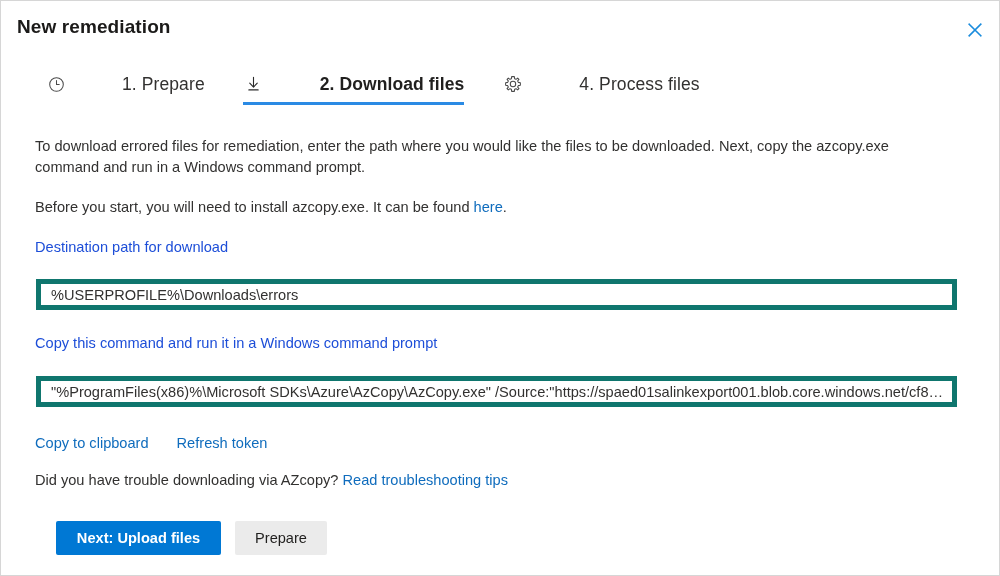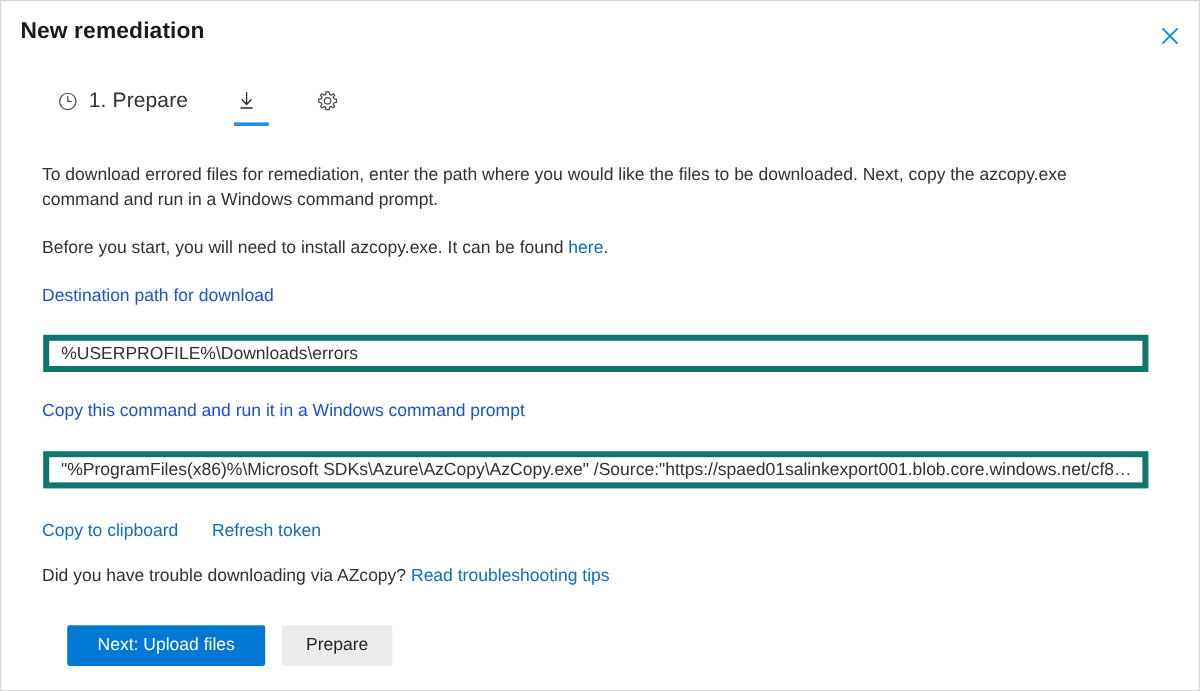--- a/index.html
+++ b/index.html
@@ -57,25 +57,27 @@
   
   .tabs {
     position: absolute;
     top: 70px;
     left: 44px;
     display: flex;
     align-items: flex-start;
   }
   .tab {
     display: flex;
+    align-items: center;
     position: relative;
     padding: 2px 0 10px 0;
     margin-right: 38px;
     cursor: pointer;
     white-space: nowrap;
+    gap: 48px;
   }
   .tab:last-child { margin-right: 0; }
   .tab .tab-icon {
     display: inline-flex;
     align-items: center;
     justify-content: center;
     width: 22px;
     height: 22px;
     margin-right: 7px;
     color: #4a4a4a;
@@ -178,21 +180,21 @@
     height: 34px;
     border: none;
     cursor: pointer;
     padding: 0 18px;
     border-radius: 2px;
     box-sizing: border-box;
   }
   .btn-primary {
     background: #0078d4;
     color: #ffffff;
-    font-weight: 400;
+    font-weight: 700;
     min-width: 165px;
   }
   .btn-secondary {
     background: #ebebeb;
     color: #201f1e;
     min-width: 92px;
     font-weight: 400;
   }
   .btn-row-spacer { width: 14px; }
 </style>
@@ -224,32 +226,34 @@
       <span class="tab-label">1. Prepare</span>
     </div>
 
     <div class="tab active">
       <span class="tab-icon">
         <svg width="17" height="18" viewBox="0 0 20 20" aria-hidden="true">
           <path d="M10 2 L10 13.2 M5.6 9 L10 13.6 L14.4 9" fill="none" stroke="currentColor" stroke-width="1.3" stroke-linecap="round" stroke-linejoin="round"></path>
           <path d="M4.6 17 L15.4 17" fill="none" stroke="currentColor" stroke-width="1.5" stroke-linecap="round"></path>
         </svg>
       </span>
+      <span class="tab-label">2. Download files</span>
     </div>
 
 
     <div class="tab">
       <span class="tab-icon">
         <svg width="18" height="18" viewBox="0 0 20 20" aria-hidden="true">
           <g fill="none" stroke="currentColor" stroke-width="1.15" stroke-linejoin="round">
             <circle cx="10" cy="10" r="3"></circle>
             <path d="M10 1.8 L11.5 1.8 L11.8 4.1 L13.4 4.8 L15.2 3.4 L16.6 4.8 L15.2 6.6 L15.9 8.2 L18.2 8.5 L18.2 11.5 L15.9 11.8 L15.2 13.4 L16.6 15.2 L15.2 16.6 L13.4 15.2 L11.8 15.9 L11.5 18.2 L8.5 18.2 L8.2 15.9 L6.6 15.2 L4.8 16.6 L3.4 15.2 L4.8 13.4 L4.1 11.8 L1.8 11.5 L1.8 8.5 L4.1 8.2 L4.8 6.6 L3.4 4.8 L4.8 3.4 L6.6 4.8 L8.2 4.1 L8.5 1.8 Z"></path>
           </g>
         </svg>
       </span>
+      <span class="tab-label">4. Process files</span>
     </div>
   </div>
 
   <div class="body-text" id="intro-paragraph">To download errored files for remediation, enter the path where you would like the files to be downloaded. Next, copy the azcopy.exe command and run in a Windows command prompt.</div>
 
   <div class="body-text" id="install-paragraph"><span>Before you start, you will need to install azcopy.exe. It can be found </span><a class="link">here</a><span>.</span></div>
 
   <div class="field-label" id="destination-label">Destination path for download</div>
   <input class="text-input" id="destination-input" type="text" value="%USERPROFILE%\Downloads\errors" style="">
 

